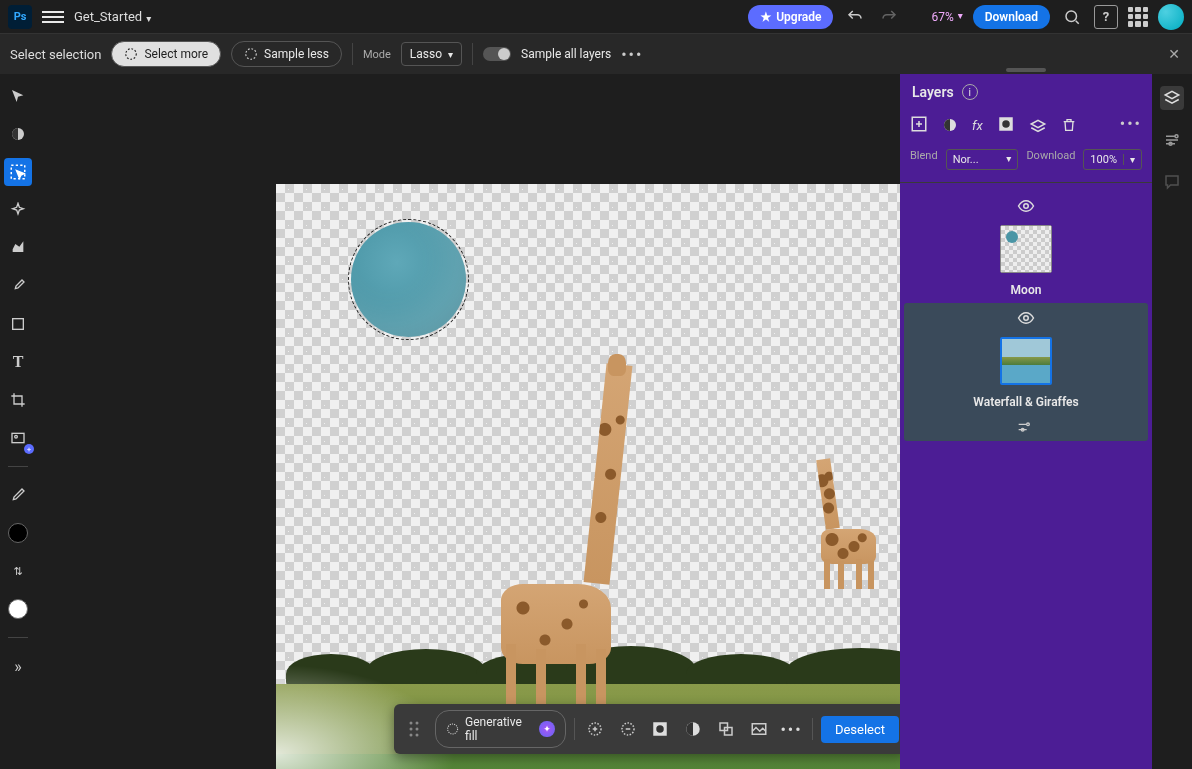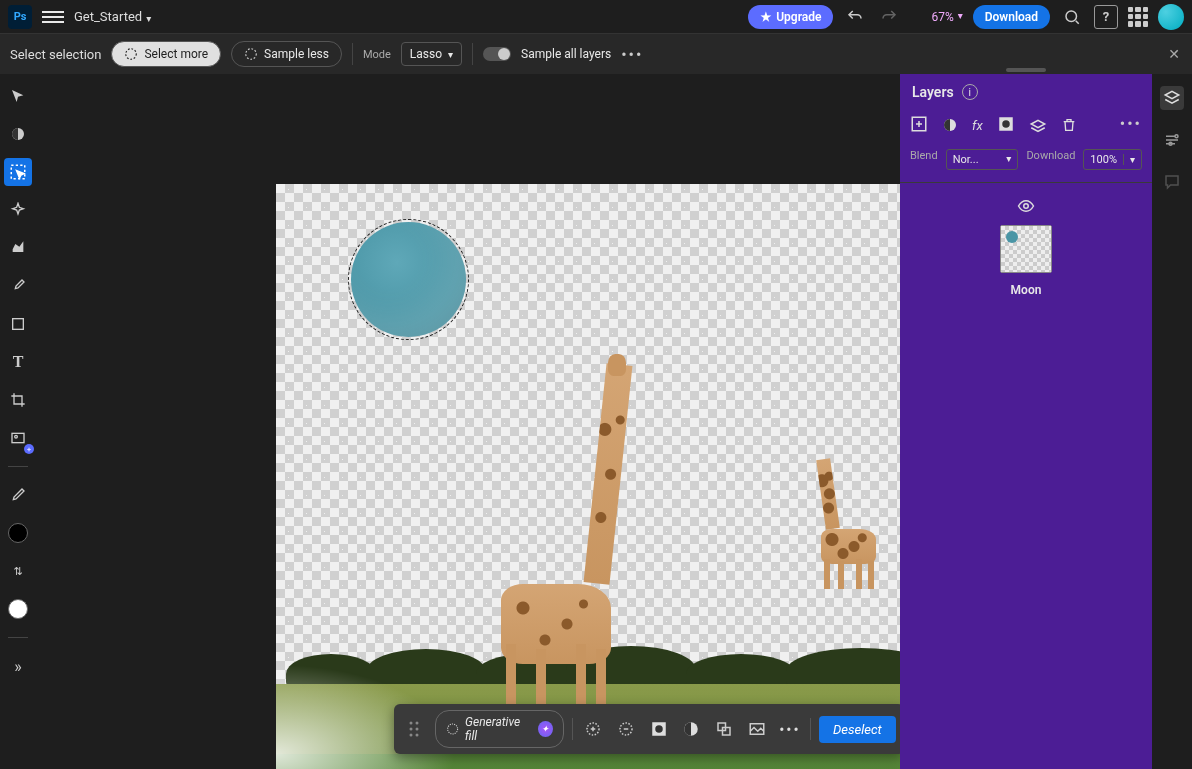--- a/index.html
+++ b/index.html
@@ -53,21 +53,21 @@
 .ground{ position:absolute; bottom:0; left:0; right:0; height:400px;}
 .grass{position:absolute; bottom:170px; left:0; right:0; height:90px; background:linear-gradient(to bottom, #8a9a4a, #6b8a3a);}
 .trees{position:absolute; bottom:250px; left:0; right:0; height:50px;}
 .tree-blob{position:absolute; bottom:0; width:80px; height:40px; background:#2a3a1a; border-radius:50% 50% 30% 30%;}
 .shrubs{position:absolute; bottom:100px; left:0; right:0; height:90px; background:linear-gradient(to bottom,#5a8a3a,#3a6a2a);}
 .mist{position:absolute; left:0; bottom:100px; width:180px; height:180px; background:radial-gradient(ellipse at left,rgba(255,255,255,0.8),transparent 70%);}
 .giraffe{position:absolute;}
 .gir-body{background:linear-gradient(#d4a574,#c89560); border-radius:20% 30% 20% 20%;}
 .gir-neck{background:linear-gradient(#d4a574,#c89560); }
 .gir-spots{position:absolute; inset:0; background-image:radial-gradient(circle at 20% 30%,#8b5a2b 0 6px,transparent 7px),radial-gradient(circle at 60% 50%,#8b5a2b 0 5px,transparent 6px),radial-gradient(circle at 40% 70%,#8b5a2b 0 5px,transparent 6px),radial-gradient(circle at 75% 25%,#8b5a2b 0 4px,transparent 5px);}
-.context-bar { position: absolute; left: 358px; bottom: 15px; background: #3a3a3a; border-radius: 6px; display: flex; align-items: center; gap: 8px; padding: 6px 8px; box-shadow: 0 4px 12px rgba(0,0,0,0.4); font-style: italic; }
+.context-bar { position: absolute; left: 358px; bottom: 15px; background: #3a3a3a; border-radius: 6px; display: flex; align-items: center; gap: 8px; padding: 6px 8px; box-shadow: 0 4px 12px rgba(0,0,0,0.4); }
 .ctx-item { width: 26px; height: 26px; display: flex; align-items: center; justify-content: center; cursor: pointer; border-radius: 3px; color:#ddd;}
 .gen-fill { display: flex; align-items: center; gap: 6px; border: 1px solid #666; border-radius: 14px; padding: 4px 10px; font-size: 12px; cursor: pointer; }
 .ai-badge { width: 16px; height: 16px; background: radial-gradient(circle,#a855f7,#6366f1); border-radius: 50%; display:flex; align-items:center; justify-content:center; color:#fff; font-size:9px;}
 .deselect-btn { background: #1473e6; color: #fff; padding: 6px 14px; border-radius: 4px; font-size: 13px; cursor: pointer; }
 .ctx-divider{width:1px; height:22px; background:#555;}
 .right-docks { width: 40px; background: #1e1e1e; display: flex; flex-direction: column; align-items: center; padding: 12px 0; gap: 18px; }
 .dock-icon { width: 24px; height: 24px; display: flex; align-items: center; justify-content: center; cursor: pointer; color:#ccc; }
 .layers-panel { width: 252px; background: #4c1d95; display: flex; flex-direction: column; }
 .panel-header { padding: 10px 12px; display: flex; align-items: center; gap: 8px; }
 .panel-title { font-size: 14px; font-weight: 600; }
@@ -430,20 +430,39 @@
                 <path d="M2 12s4-7 10-7 10 7 10 7-4 7-10 7S2 12 2 12z"></path>
                 <circle cx="12" cy="12" r="3"></circle>
               </svg>
             </div>
         <div class="thumb">
               <div class="thumb-check"></div>
               <div class="thumb-moon"></div>
             </div>
         <div class="layer-name">Moon</div>
       </div>
+      <div class="layer-row selected">
+        <div class="eye">
+              <svg width="18" height="18" viewBox="0 0 24 24" fill="none" stroke="#ddd" stroke-width="2">
+                <path d="M2 12s4-7 10-7 10 7 10 7-4 7-10 7S2 12 2 12z"></path>
+                <circle cx="12" cy="12" r="3"></circle>
+              </svg>
+            </div>
+        <div class="thumb selected">
+              <div class="thumb-scene"></div>
+            </div>
+        <div class="layer-name">Waterfall &amp; Giraffes</div>
+        <div class="layer-opts">
+              <svg width="16" height="16" viewBox="0 0 24 24" fill="none" stroke="#ccc" stroke-width="2">
+                <path d="M4 8h12M4 16h12"></path>
+                <circle cx="18" cy="8" r="2"></circle>
+                <circle cx="10" cy="16" r="2"></circle>
+              </svg>
+            </div>
+      </div>
     </div>
   </div>
   </div>
 
   <div class="right-docks">
     <div class="dock-icon" style="background:#3a3a3a;border-radius:4px;padding:3px">
         <svg width="18" height="18" viewBox="0 0 24 24" fill="none" stroke="#ddd" stroke-width="2">
           <path d="M3 8l9-5 9 5-9 5z"></path>
           <path d="M3 14l9 5 9-5"></path>
         </svg>

